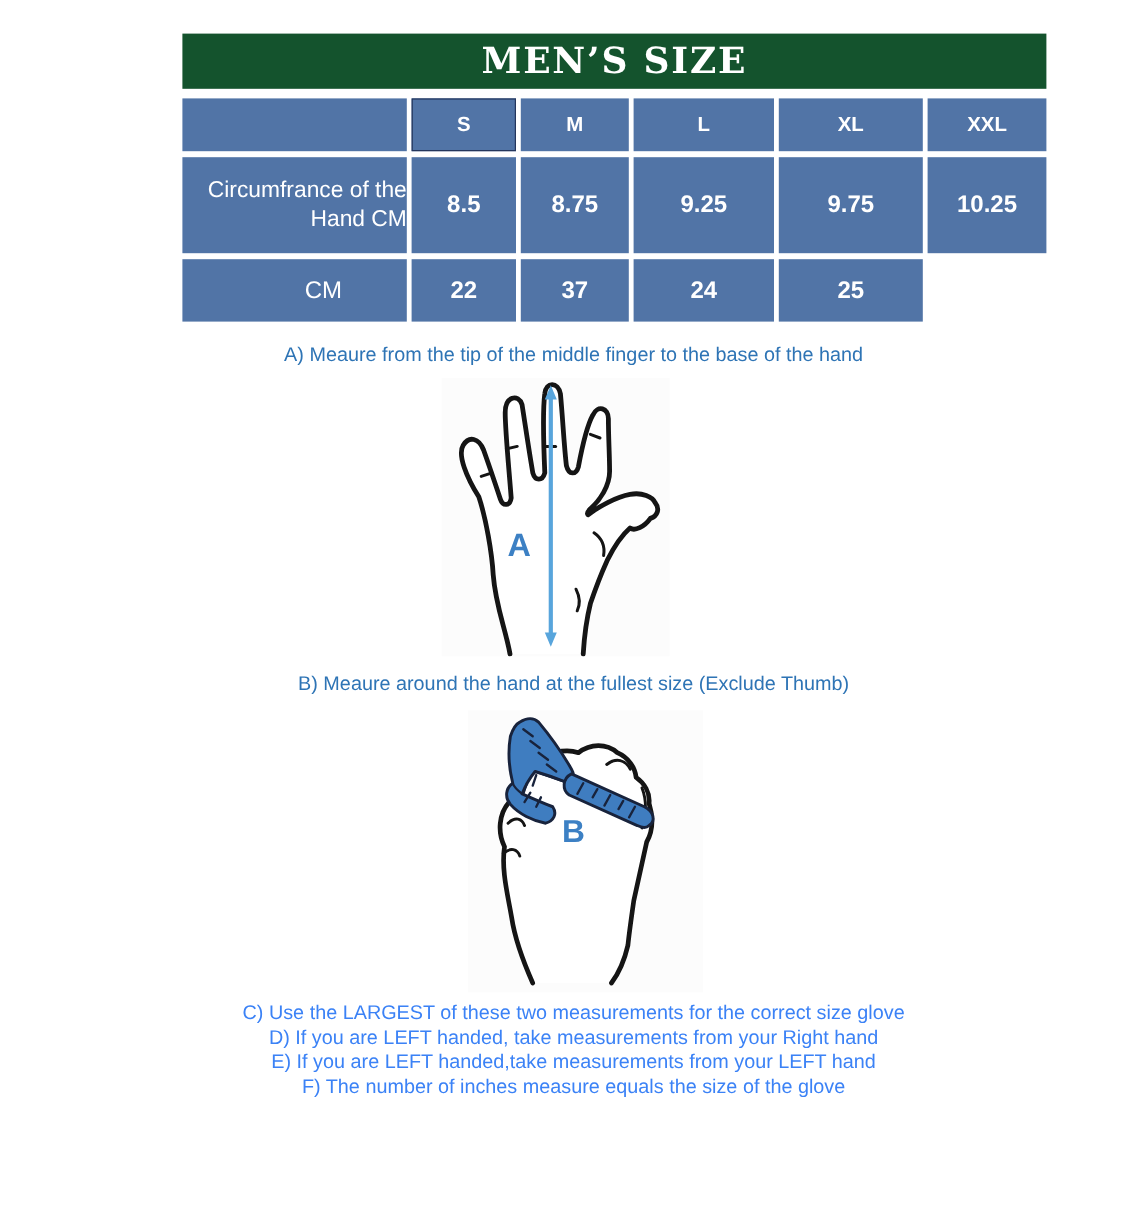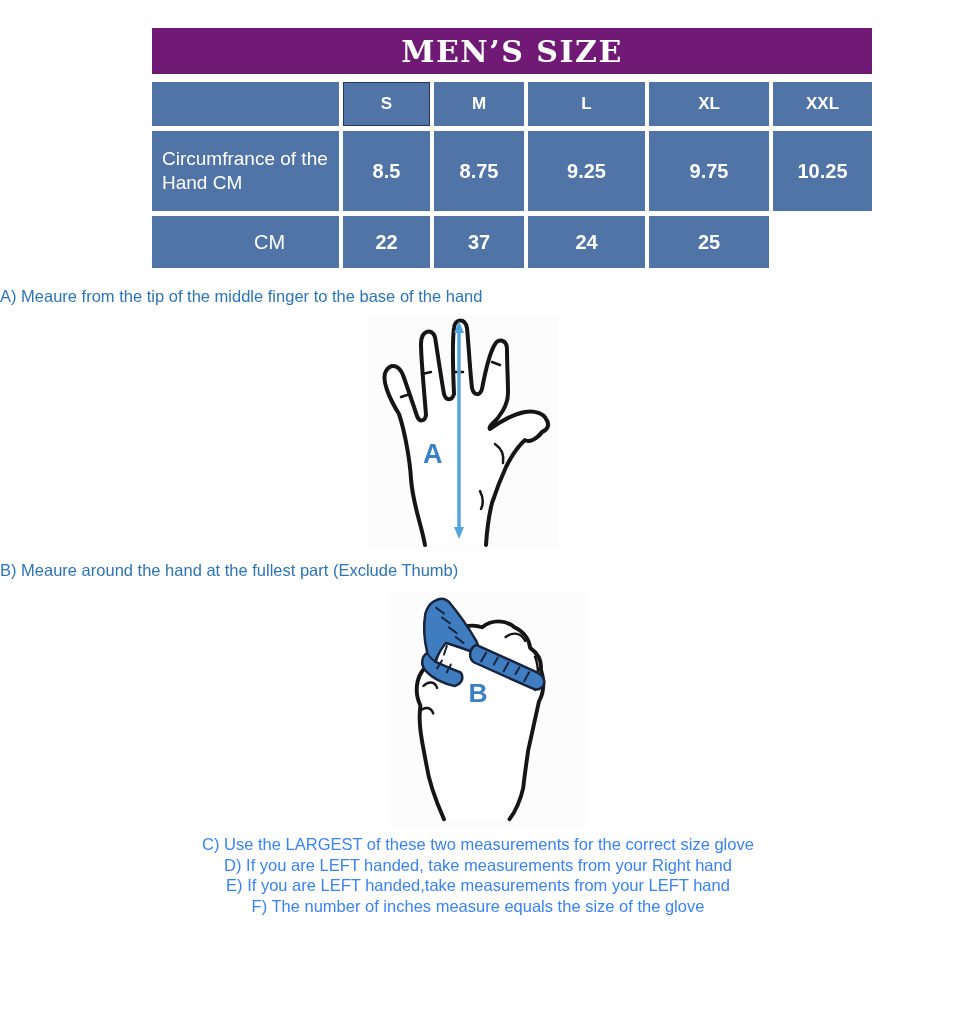--- a/index.html
+++ b/index.html
@@ -4,46 +4,46 @@
 <style>
   html,body { margin:0; padding:0; background:#ffffff; }
   .canvas {
     position:relative; width:956px; height:1024px; background:#ffffff;
     font-family:"Liberation Sans", sans-serif; overflow:hidden;
   }
 
   
   .size-table { position:absolute; left:152px; top:28px; width:720px; }
   .banner {
-    height:46px; background:#701a75; color:#ffffff;
+    height:46px; background:#14532d; color:#ffffff;
     display:flex; align-items:center; justify-content:center;
     font-family:"DejaVu Serif", serif; font-weight:bold;
     font-size:30px; letter-spacing:1.5px;
   }
   .t-row {
     display:grid; grid-template-columns:187px 87px 90px 117px 120px 99px;
     column-gap:4px;
   }
   .t-row.sizes { margin-top:8px; height:44px; }
   .t-row.circ  { margin-top:5px; height:80px; }
   .t-row.cm    { margin-top:5px; height:52px; }
   .cell {
     background:#5174a6; color:#ffffff;
     display:flex; align-items:center; justify-content:center;
     box-sizing:border-box;
   }
   .cell.outlined { border:1px solid #24365c; }
   .cell.size-h { font-weight:bold; font-size:17px; }
   .cell.val { font-weight:bold; font-size:20px; }
-  .cell.label-left { justify-content:flex-start; padding-left:10px; font-size:19px; line-height:1.28; }
+  .cell.label-left { justify-content:flex-start; padding-left:10px; font-size:19px; line-height:1.28;text-align:right; }
   .cell.label-center { font-size:20px;padding-left:48px; }
 
   
   .note {
-    position:absolute; left:0; width:956px; 
+    position:absolute; left:0; width:956px; text-align:center;
     color:#2e74b5; font-size:16.5px;
   }
   .note-a { top:287px; }
   .note-b { top:561px; }
   .notes-block { position:absolute; left:0; top:834px; width:956px;
     text-align:center; color:#3b82f6; font-size:16.5px; line-height:20.5px; }
 
   
   .fig { position:absolute; background:#fcfcfc; }
   .fig-hand { left:368px; top:315px; width:190px; height:232px; }
@@ -106,21 +106,21 @@
 
       <g>
         <line x1="91" y1="16" x2="91" y2="214" stroke="#58a5dc" stroke-width="3.5"></line>
         <polygon points="91,6 86,18 96,18" fill="#58a5dc"></polygon>
         <polygon points="91,224 86,212 96,212" fill="#58a5dc"></polygon>
       </g>
       <text class="fig-letter" x="55" y="148">A</text>
     </svg>
   </div>
 
-  <div class="note note-b">B) Meaure around the hand at the fullest part (Exclude Thumb)</div>
+  <div class="note note-b">B) Meaure around the hand at the fullest size (Exclude Thumb)</div>
 
   <div class="fig fig-fist">
     <svg width="196" height="235" viewBox="0 0 200 240">
 
       <path fill="#ffffff" stroke="none" d="M 55 232 C 47 214 40 196 37 176 C 34 158 28 136 31 116 C 25 104 26 88 35 78 C 38 64 46 52 56 45 C 68 36 82 32 94 36 C 104 28 118 28 127 36 C 136 40 142 48 143 57 C 150 62 155 70 154 79 C 158 92 157 103 152 112 C 148 130 144 148 141 162 C 139 176 137 190 136 200 C 133 213 128 224 122 232 Z"></path>
 
       <path fill="none" stroke="#151515" stroke-width="4" stroke-linecap="round" stroke-linejoin="round" d="M 55 232 C 47 214 40 196 37 176 C 34 158 28 136 31 116 C 25 104 26 88 35 78 C 38 64 46 52 56 45 C 68 36 82 32 94 36 C 104 28 118 28 127 36 C 136 40 142 48 143 57 C 150 62 155 70 154 79 C 158 92 157 103 152 112 C 148 130 144 148 141 162 C 139 176 137 190 136 200 C 133 213 128 224 122 232"></path>
 
       <g stroke="#151515" stroke-width="2.5" stroke-linecap="round" fill="none">
         <path d="M 118 46 C 126 40 134 42 138 50"></path>

